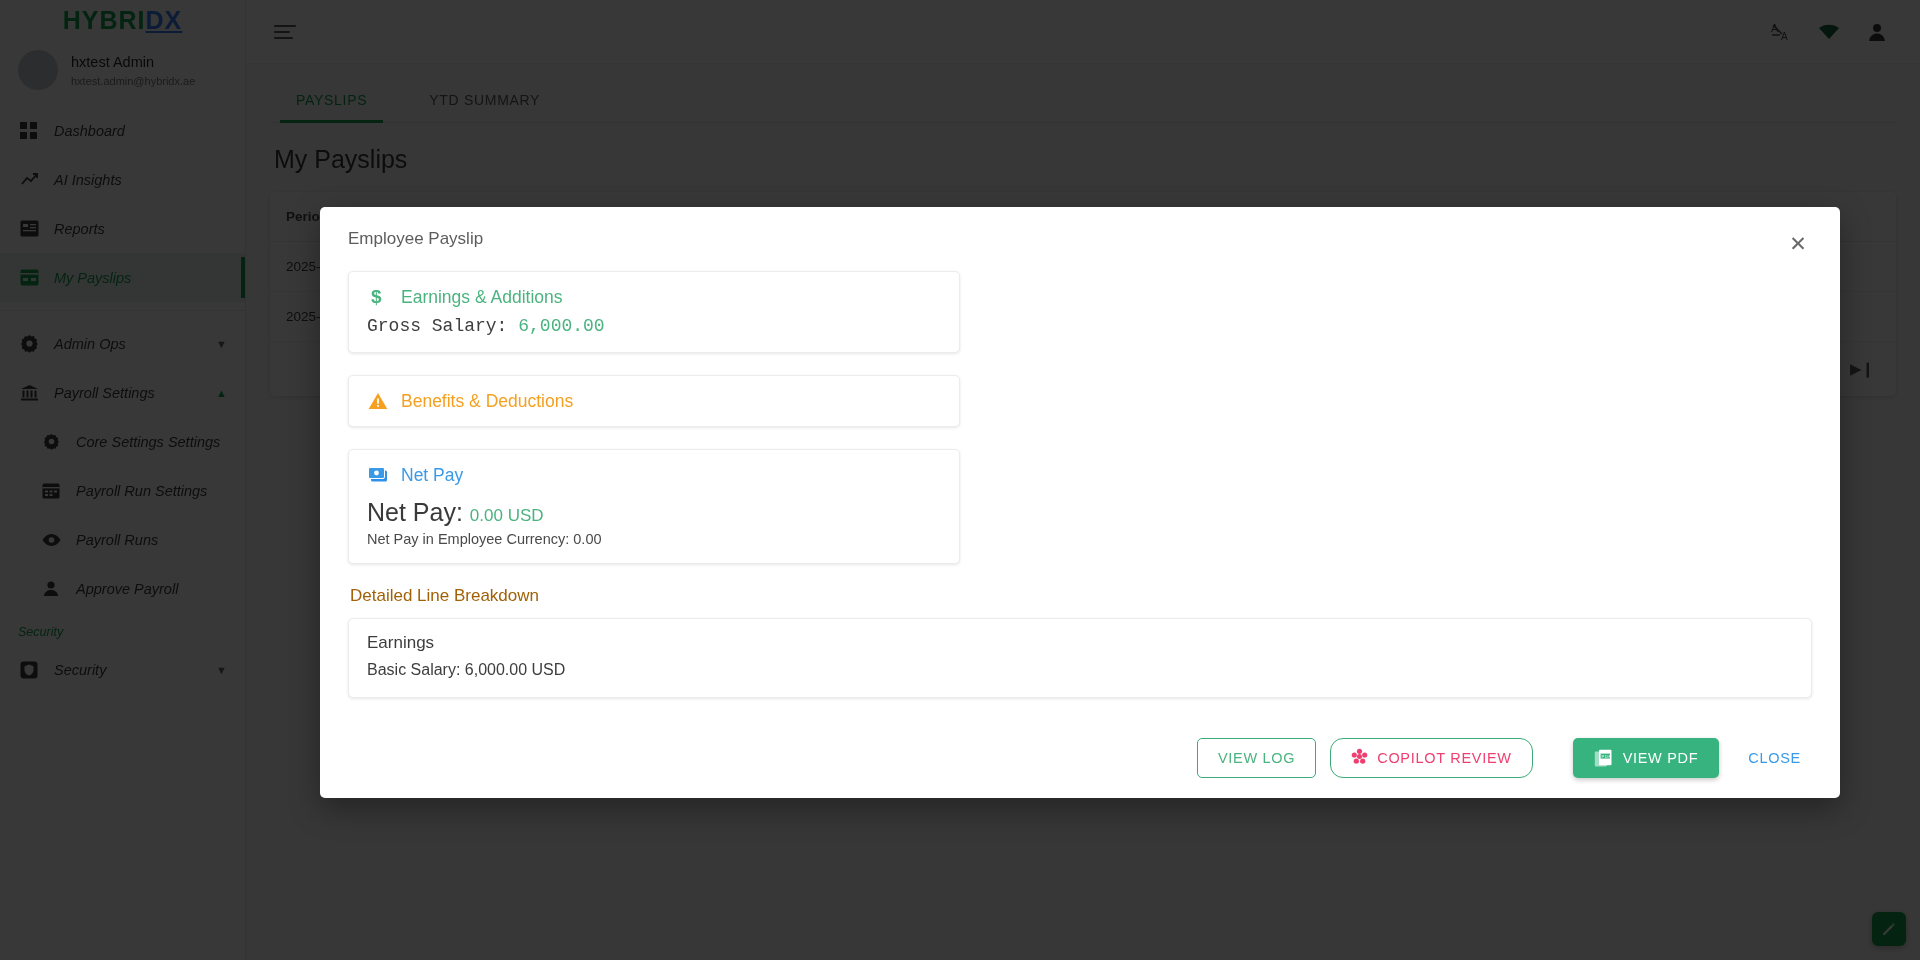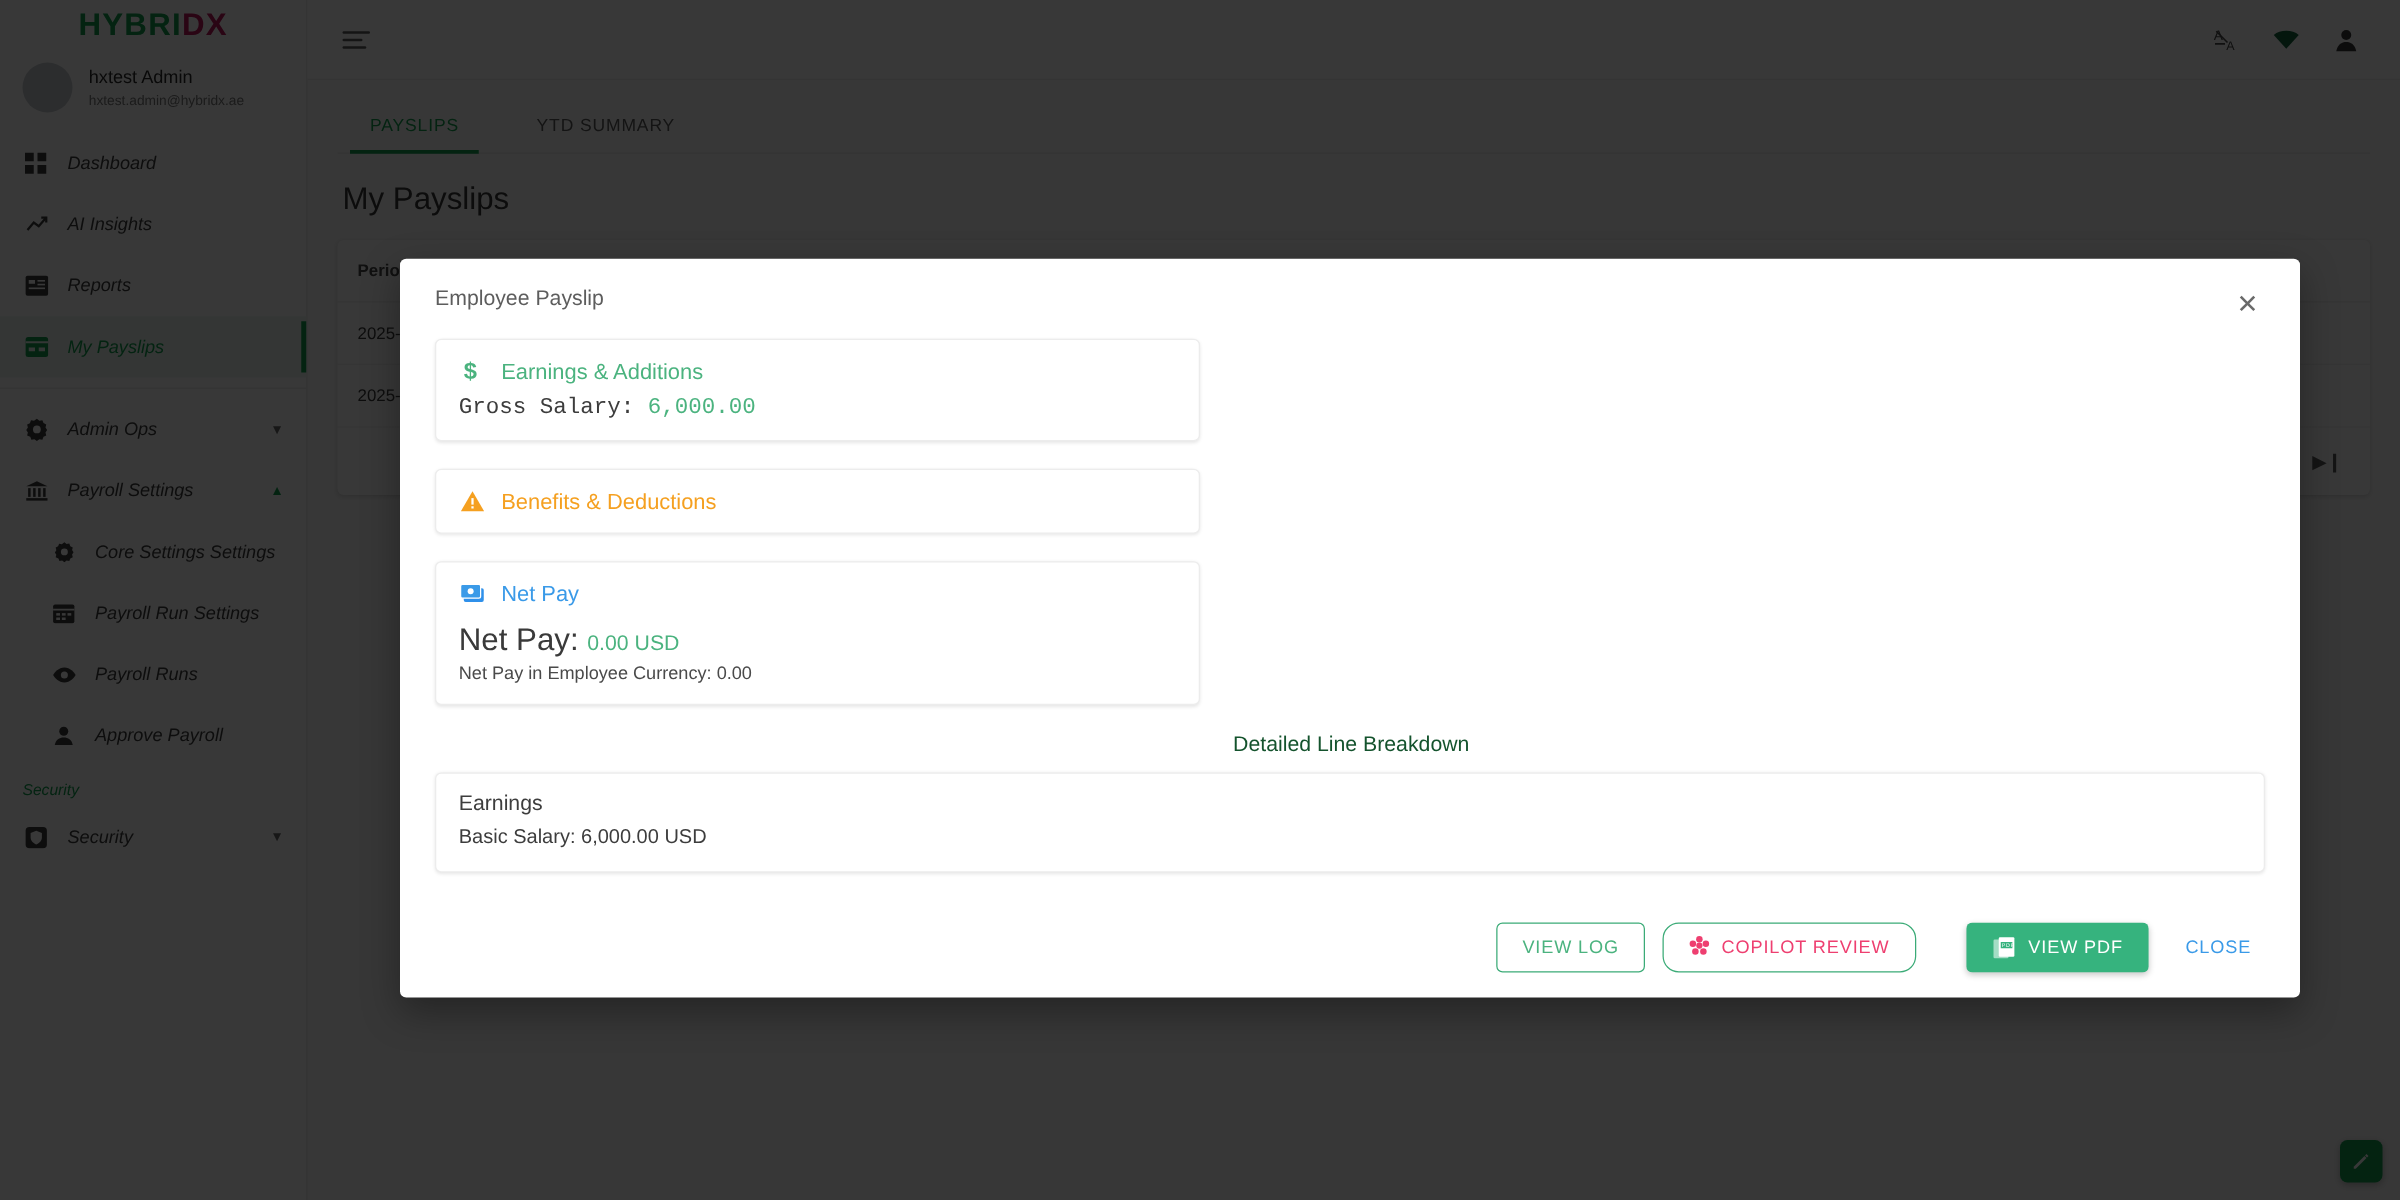--- a/index.html
+++ b/index.html
@@ -17,21 +17,21 @@
   .sidebar {
     width: 246px; height: 960px; background: #ffffff;
     border-right: 1px solid #e8e8e8; flex-shrink: 0;
     display: flex; flex-direction: column;
   }
   .brand {
     height: 40px; display: flex; align-items: center; justify-content: center;
     font-size: 25px; font-weight: 700; letter-spacing: 1px;
   }
   .brand .g { color: #12a150; }
-  .brand .b { color: #be185d; }
+  .brand .b { color: #3b82f6; text-decoration: underline; }
 
   .userbox { display: flex; align-items: center; gap: 13px; padding: 10px 16px 14px 18px; }
   .avatar {
     width: 40px; height: 40px; border-radius: 50%; background: #c9cdd2; flex-shrink: 0;
   }
   .uname { font-size: 14.5px; color: #2b2b2b; line-height: 1.25; }
   .umail { font-size: 11px; color: #7b7b7b; margin-top: 3px; }
 
   .nav { padding-top: 2px; font-style: italic; }
   .navitem {
@@ -123,21 +123,21 @@
   .sect-title { font-size: 17.5px; font-weight: 400; }
   .sect-title.green { color: #4bb37f; }
   .sect-title.orange { color: #f5a020; }
   .sect-title.blue { color: #3a9ae8; }
   .sect-line { font-size: 18px; color: #3d3d3d; font-family: Liberation Mono, monospace; }
   .sect-line .amt { color: #4bb37f; }
   .netpay-big { font-size: 25px; color: #3a3a3a; margin: 12px 0 4px 0; font-weight: 400; }
   .netpay-big .amt { font-size: 17px; color: #4bb37f; }
   .netpay-sub { font-size: 14.5px; color: #4a4a4a; }
 
-  .breakdown-label { font-size: 17px; color: #14532d; margin: 4px 0 12px 2px; text-align: center; }
+  .breakdown-label { font-size: 17px; color: #a16207; margin: 4px 0 12px 2px; }
   .breakdown-box {
     border: 1px solid #ececec; border-radius: 5px; box-shadow: 0 1px 3px rgba(0,0,0,.10);
     padding: 14px 18px 18px 18px; margin-bottom: 22px; background:#fff;
   }
   .bd-title { font-size: 17px; color: #3d3d3d; margin-bottom: 8px; }
   .bd-line { font-size: 16px; color: #3d3d3d; }
 
   .modal-foot {
     display: flex; align-items: center; justify-content: flex-end; gap: 14px;
     padding: 14px 24px 20px 24px;

